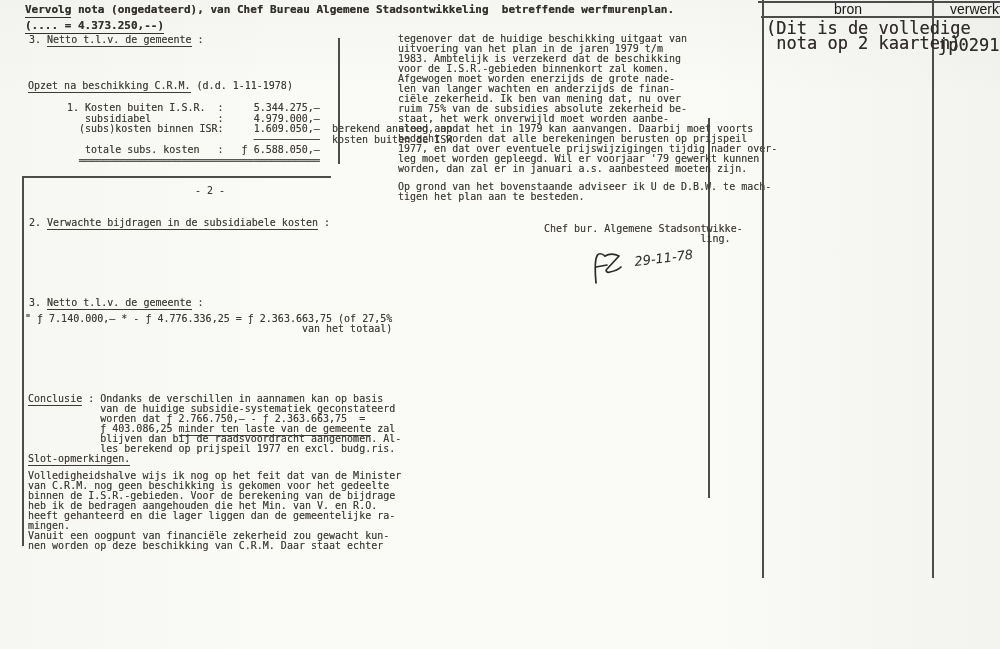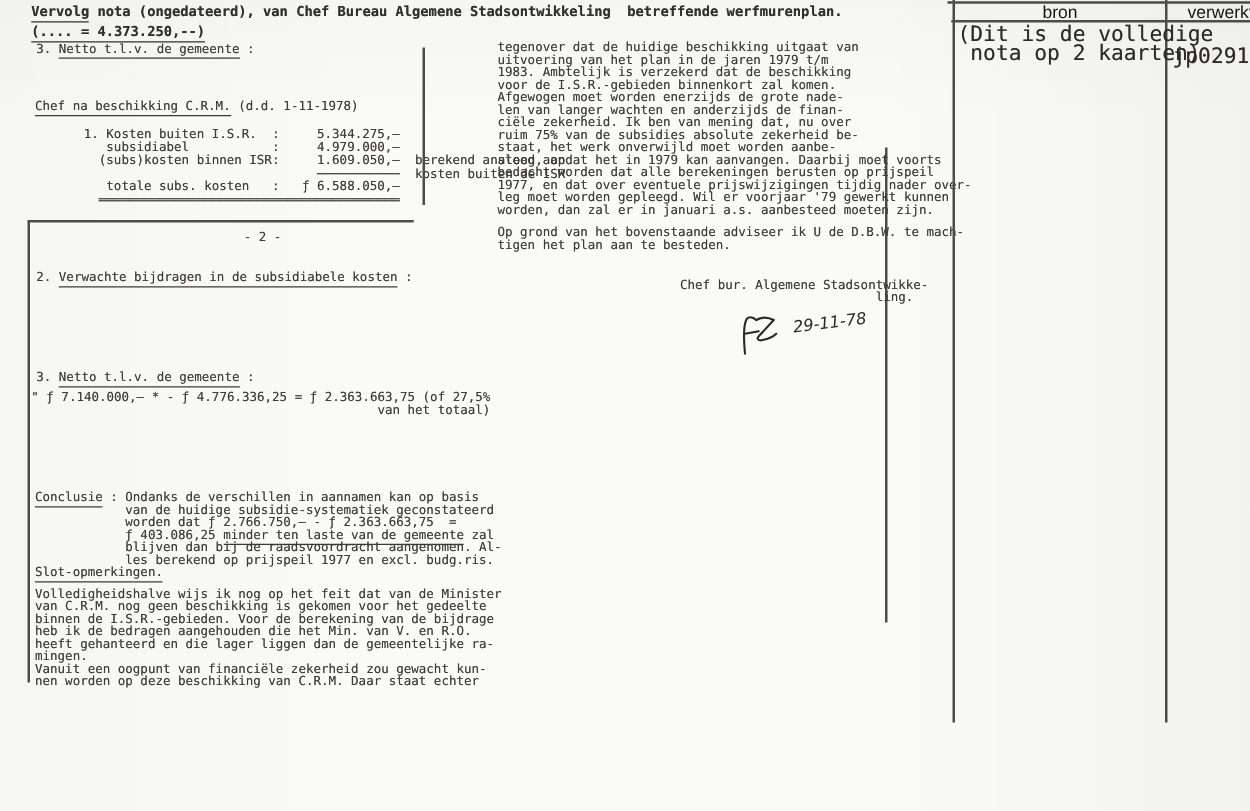--- a/index.html
+++ b/index.html
@@ -51,21 +51,21 @@
 </style>
 </head>
 <body>
 
 <div class="page">
 
   <pre class="title" style="left:25px;top:2px;"><span class="u">Vervolg</span> nota (ongedateerd), van Chef Bureau Algemene Stadsontwikkeling  betreffende werfmurenplan.
 <span class="u">(.... = 4.373.250,--)</span></pre>
 
   <pre style="left:29px;top:35px;">3. <span class="u">Netto t.l.v. de gemeente</span> :</pre>
-  <pre style="left:28px;top:81px;"><span class="u">Chef na beschikking C.R.M.</span> (d.d. 1-11-1978)</pre>
+  <pre style="left:28px;top:81px;"><span class="u">Opzet na beschikking C.R.M.</span> (d.d. 1-11-1978)</pre>
   <pre class="lh106" style="left:21px;top:103px;margin-left:46px;">1. Kosten buiten I.S.R.  :     5.344.275,—
    subsidiabel           :     4.979.000,—
   (subs)kosten binnen ISR:     1.609.050,—  berekend analoog aan
                                ───────────  kosten buiten de ISR
    totale subs. kosten   :   ƒ 6.588.050,—
   ════════════════════════════════════════</pre>
 
   <div class="vline" style="left:338px;top:38px;width:2px;height:126px;"></div>
 
   <div class="hline" style="left:23px;top:176px;width:308px;height:2px;"></div>

